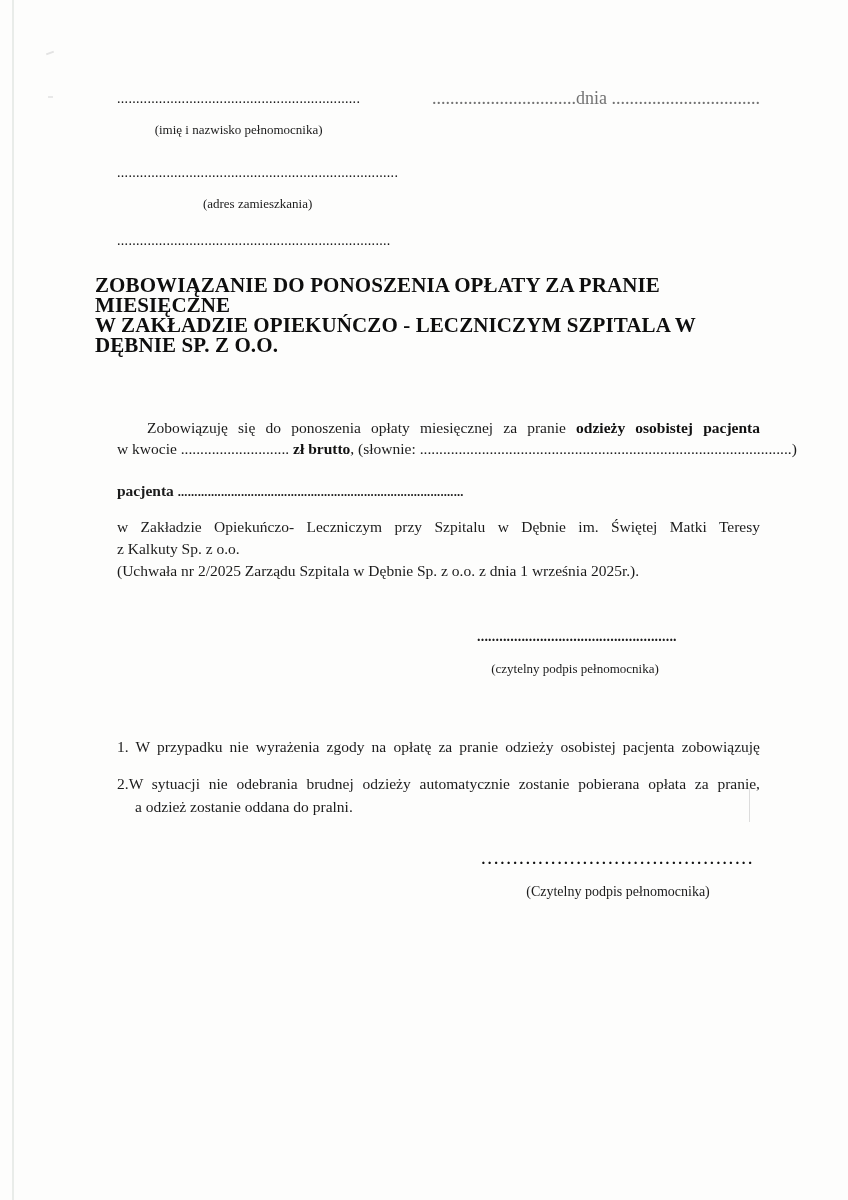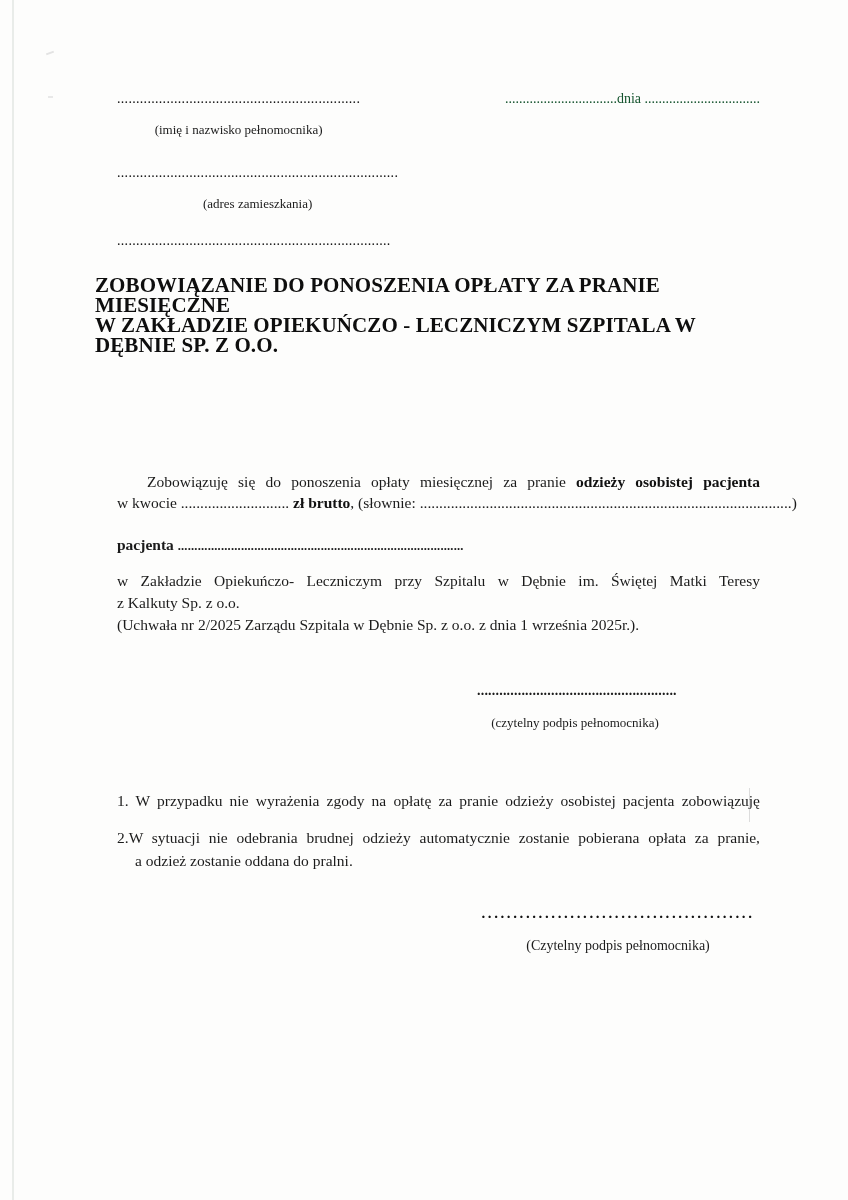--- a/index.html
+++ b/index.html
@@ -31,32 +31,32 @@
   .content {
     position: absolute; left: 117px; top: 0; width: 643px;
   }
   .header-row {
     padding-top: 90px;
     display: flex; justify-content: space-between; align-items: flex-start;
   }
   .field-block { display: inline-block; text-align: center; }
   .dotline { font-size: 14px; line-height: 17px; letter-spacing: 0.3px; white-space: nowrap; color: #141414; }
   .caption { font-size: 13px; line-height: 16px; color: #1b1b1b; margin-top: 15px; }
-  .date-line { font-size: 14px; line-height: 17px; white-space: nowrap; color: #14532d; }
+  .date-line { font-size: 18px; line-height: 17px; white-space: nowrap; color: #737373; }
 
   .address-block { margin-top: 26px; }
   .third-line { margin-top: 20px; }
 
   .title {
     margin-top: 26px; margin-left: -22px; margin-right: -12px;
     font-weight: 700; font-size: 21px; line-height: 20px;
     color: #0e0e0e; letter-spacing: 0.1px;
   }
 
-  .decl { margin-top: 116px; font-size: 15.5px; line-height: 21px; }
+  .decl { margin-top: 62px; font-size: 15.5px; line-height: 21px; }
   .decl-l1 { text-indent: 30px; text-align: justify; text-align-last: justify; }
   .decl-l2 { white-space: nowrap; text-align: right; }
   b.inline-bold { font-weight: 700; color: #111; }
 
   .patient-line { margin-top: 22px; font-size: 15.5px; line-height: 20px; font-weight: bold; }
   .patient-dots { font-size: 12.5px; letter-spacing: 0.2px; }
 
   .p2 { margin-top: 14px; font-size: 15.5px; line-height: 22px; }
   .p2-l1 { text-align: justify; text-align-last: justify; }
 

